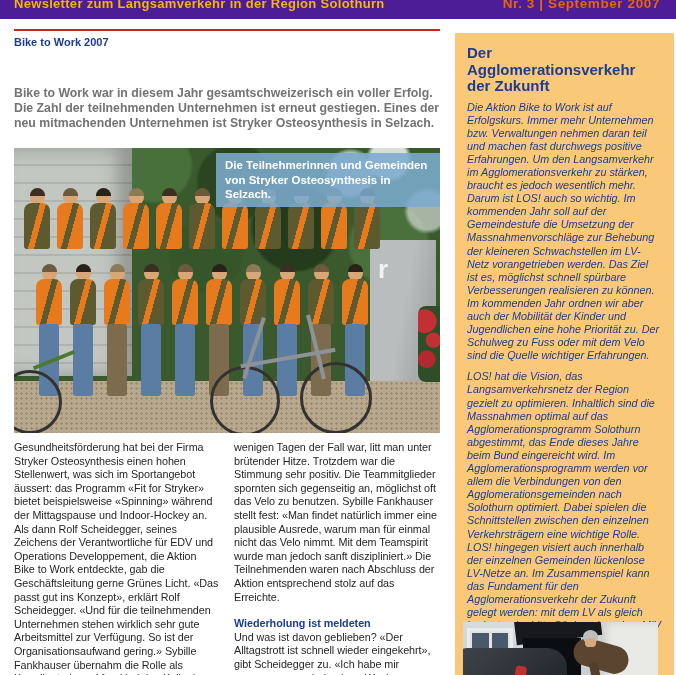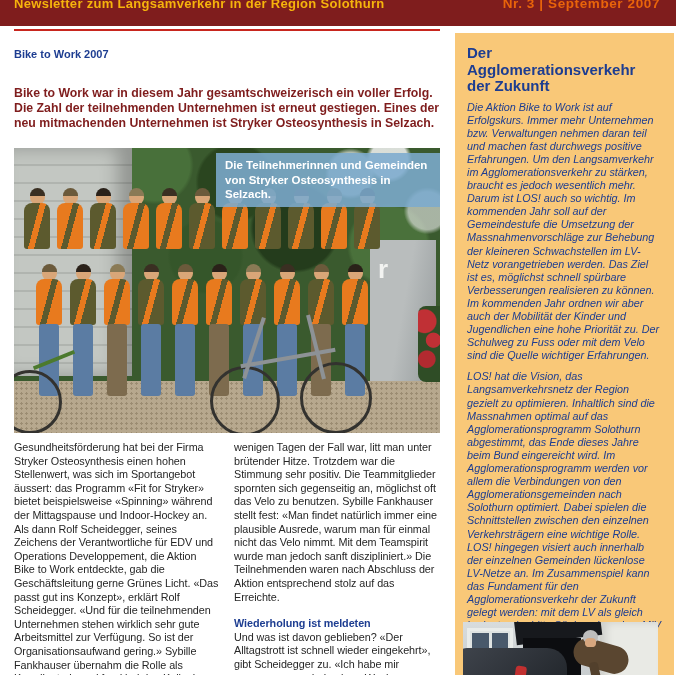--- a/index.html
+++ b/index.html
@@ -1,32 +1,32 @@
 <!DOCTYPE html>
 <html><head>
 <meta charset="utf-8">
 <style>
   html,body{margin:0;padding:0;background:#fff;}
   .page{position:relative;width:676px;height:675px;overflow:hidden;background:#fff;
         font-family:"Liberation Sans",sans-serif;}
 
   
-  .topbar{position:absolute;top:0;left:0;width:676px;height:26px;background:#7f1d1d;overflow:hidden;}
+  .topbar{position:absolute;top:0;left:0;width:676px;height:19px;background:#4c1d95;overflow:hidden;}
   .topbar .mtitle{position:absolute;left:14px;top:-4px;font-size:13px;font-weight:bold;
                   color:#f6b40c;letter-spacing:.3px;white-space:nowrap;}
   .topbar .missue{position:absolute;right:16px;top:-4px;font-size:13.5px;font-weight:bold;
                   color:#e9640a;letter-spacing:.6px;white-space:nowrap;}
 
   
   .rule{position:absolute;left:14px;top:29px;width:426px;height:2px;background:#c8261e;}
-  .kicker{position:absolute;left:14px;top:48px;font-size:11px;font-weight:bold;color:#1d3d91;}
+  .kicker{position:absolute;left:14px;top:36px;font-size:11px;font-weight:bold;color:#1d3d91;}
   .headline{position:absolute;left:14px;top:50px;width:426px;font-size:24px;font-weight:bold;
             color:#e03028;letter-spacing:-.3px;}
   .lead{position:absolute;left:14px;top:86px;width:426px;font-size:12.3px;font-weight:bold;
-        color:#7f1d1d;line-height:14.8px;}
+        color:#737373;line-height:14.8px;}
 
   
   .photo{position:absolute;left:14px;top:148px;width:426px;height:285px;overflow:hidden;background:#3a5a2e;}
   .ph-foliage{position:absolute;inset:0;z-index:1;background:
      radial-gradient(circle at 88% 4%, rgba(226,229,225,.95) 0 4%, transparent 5%),
      radial-gradient(circle at 79% 9%, rgba(205,212,206,.8) 0 5%, transparent 6%),
      radial-gradient(circle at 97% 22%, rgba(214,218,213,.7) 0 4%, transparent 5%),
      radial-gradient(circle at 52% 12%, #2a451f 0 11%, transparent 12%),
      radial-gradient(circle at 33% 6%, #48703a 0 9%, transparent 10%),
      radial-gradient(circle at 66% 28%, #243c1c 0 12%, transparent 13%),

